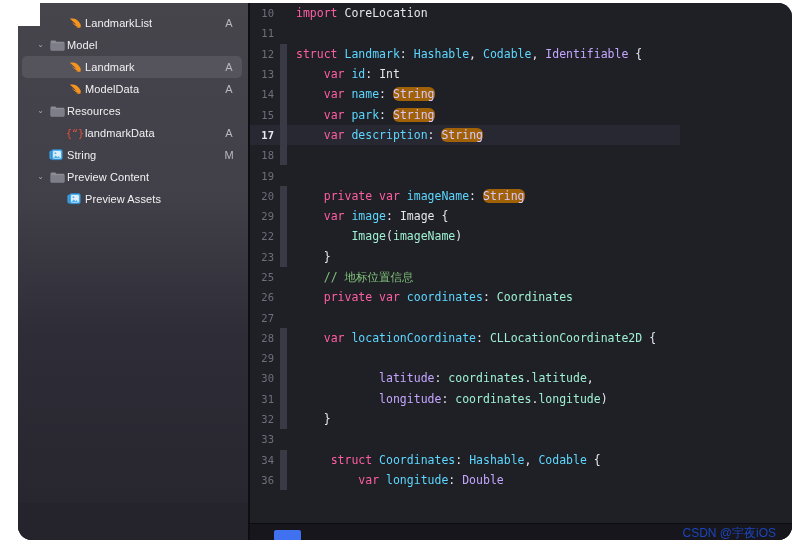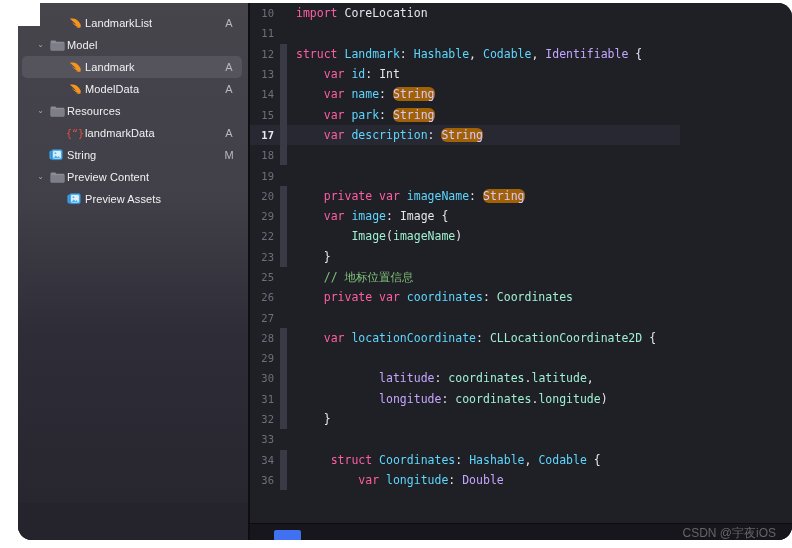--- a/index.html
+++ b/index.html
@@ -214,21 +214,21 @@
   }
   .corner-tl {
     left: 14px; top: 0; width: 26px; height: 26px;
     border-top-left-radius: 0;
   }
 
   .watermark {
     position: absolute;
     right: 16px;
     bottom: 6px;
-    color: #737373;
+    color: #1d4ed8;
     font-size: 12px;
     font-family: "Liberation Sans", sans-serif;
     opacity: 0.85;
     white-space: nowrap;
   }
 </style>
 </head>
 <body>
 
 <div class="window">

